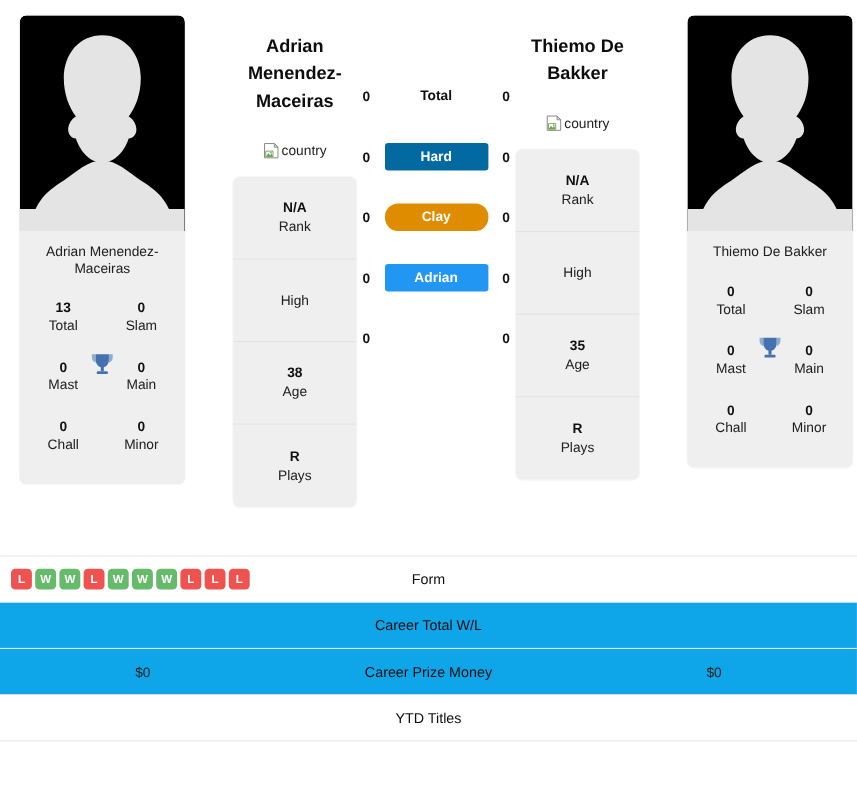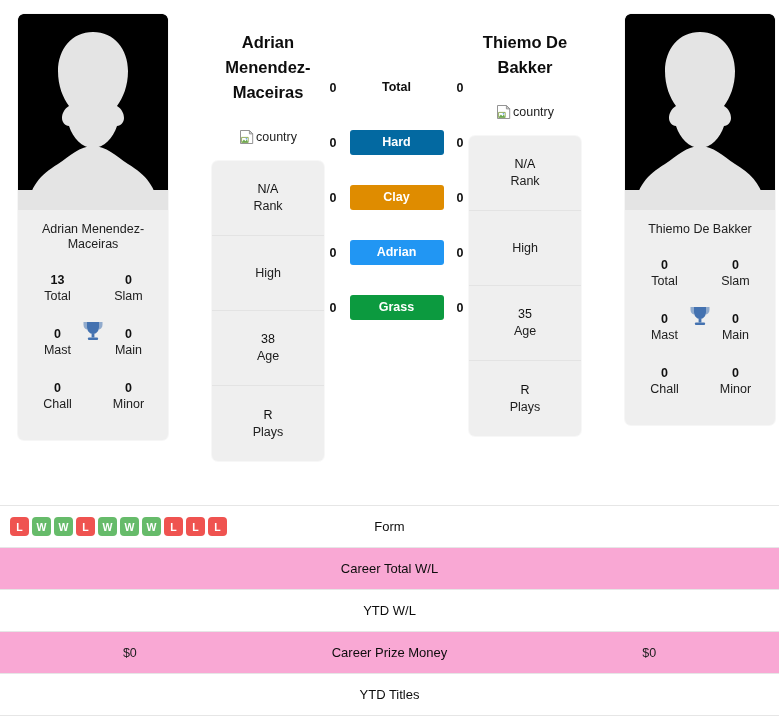--- a/index.html
+++ b/index.html
@@ -135,21 +135,21 @@
     box-sizing: border-box;
     display: flex;
     flex-direction: column;
     align-items: center;
     justify-content: center;
     border-bottom: 1px solid #e3e3e3;
   }
   .info-cell:last-child { border-bottom: none; }
   .info-val {
     font-size: 12.5px;
-    font-weight: normal;
+    font-weight: bold;
     color: #101010;
     line-height: 17px;
   }
   .info-lbl {
     font-size: 12.5px;
     color: #202020;
     line-height: 17px;
   }
 
   
@@ -195,21 +195,21 @@
   .rows {
     width: 779px;
     border-top: 1px solid #e6e6e6;
   }
   .trow {
     display: flex;
     align-items: center;
     height: 41px;
     border-bottom: 1px solid #e6e6e6;
   }
-  .trow.shade { background: #f9a8d4; }
+  .trow.shade { background: #0ea5e9; }
   .trow.plain { background: #ffffff; }
   .tcell {
     flex: 1 1 0;
     text-align: center;
     font-size: 12.5px;
     color: #202020;
   }
   .tcell.mid {
     font-weight: normal;
     color: #0d0d0d;
@@ -331,31 +331,30 @@
         <div class="surf-badge plain">Total</div>
         <div class="surf-num">0</div>
       </div>
       <div class="surface-row">
         <div class="surf-num">0</div>
         <div class="surf-badge" id="badge-hard" style="background: #0369a1; color: rgb(255, 255, 255);">Hard</div>
         <div class="surf-num">0</div>
       </div>
       <div class="surface-row">
         <div class="surf-num">0</div>
-        <div class="surf-badge" id="badge-clay" style="background: rgb(223, 140, 0); color: rgb(255, 255, 255);">Clay</div>
+        <div class="surf-badge" id="badge-clay" style="background: rgb(223, 140, 0); color: rgb(255, 255, 255); border-radius: 12px;">Clay</div>
         <div class="surf-num">0</div>
       </div>
       <div class="surface-row">
         <div class="surf-num">0</div>
         <div class="surf-badge" id="badge-indoor" style="background: rgb(33, 150, 243); color: rgb(255, 255, 255);">Adrian</div>
         <div class="surf-num">0</div>
       </div>
       <div class="surface-row">
         <div class="surf-num">0</div>
-        <div class="surf-badge" id="badge-grass" style="background: rgb(12, 154, 63); color: rgb(255, 255, 255);">Grass</div>
         <div class="surf-num">0</div>
       </div>
     </div>
 
     <div class="inner-col right">
       <div class="big-name">Thiemo De Bakker</div>
       <div class="country">
         <svg class="broken-img" viewBox="0 0 16 16" xmlns="http://www.w3.org/2000/svg">
           <path d="M1.5 1.5 h9 l3.2 3.2 v9.8 h-12.2 z" fill="#ffffff" stroke="#888" stroke-width="0.9"></path>
           <path d="M10.4 1.6 v3.3 h3.3 z" fill="#d8d8d8" stroke="#888" stroke-width="0.8"></path>
@@ -461,25 +460,20 @@
         <div class="form-badges" id="form-right-badges"></div>
       </div>
     </div>
 
     <div class="trow shade">
       <div class="tcell"></div>
       <div class="tcell mid">Career Total W/L</div>
       <div class="tcell"></div>
     </div>
 
-    <div class="trow plain">
-      <div class="tcell"></div>
-      <div class="tcell mid">YTD W/L</div>
-      <div class="tcell"></div>
-    </div>
 
     <div class="trow shade">
       <div class="tcell">$0</div>
       <div class="tcell mid">Career Prize Money</div>
       <div class="tcell">$0</div>
     </div>
 
     <div class="trow plain">
       <div class="tcell"></div>
       <div class="tcell mid">YTD Titles</div>

